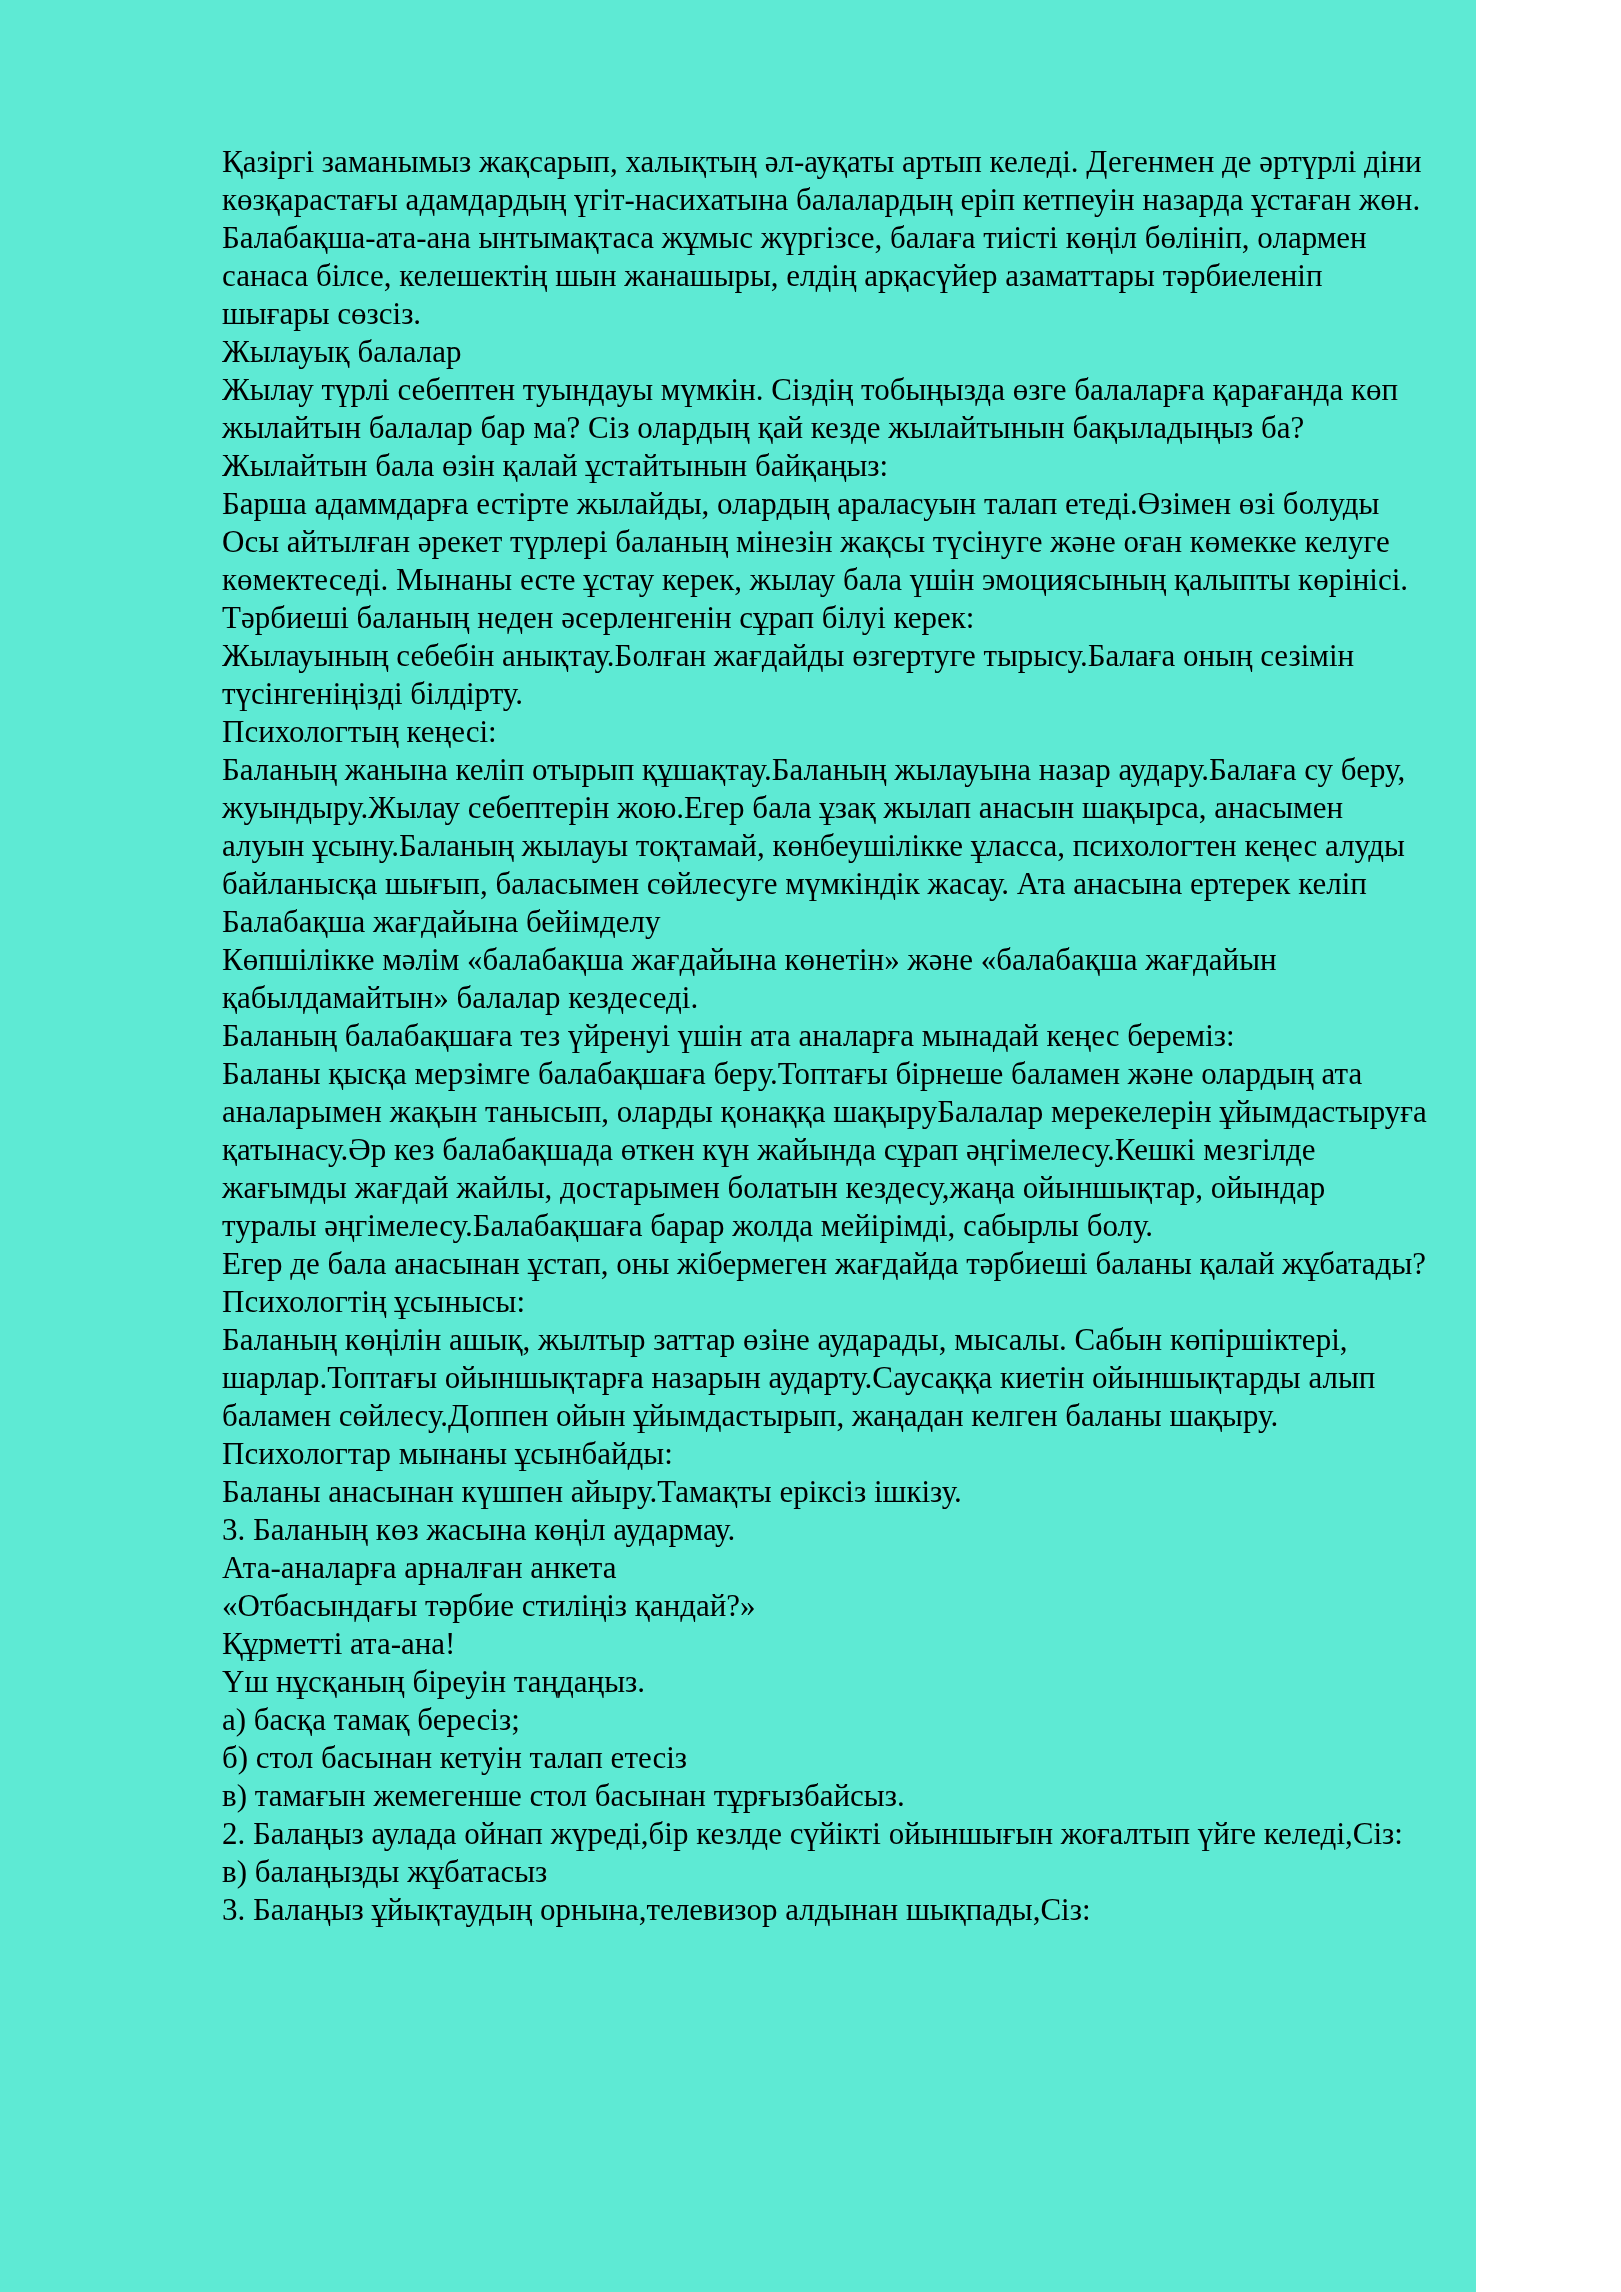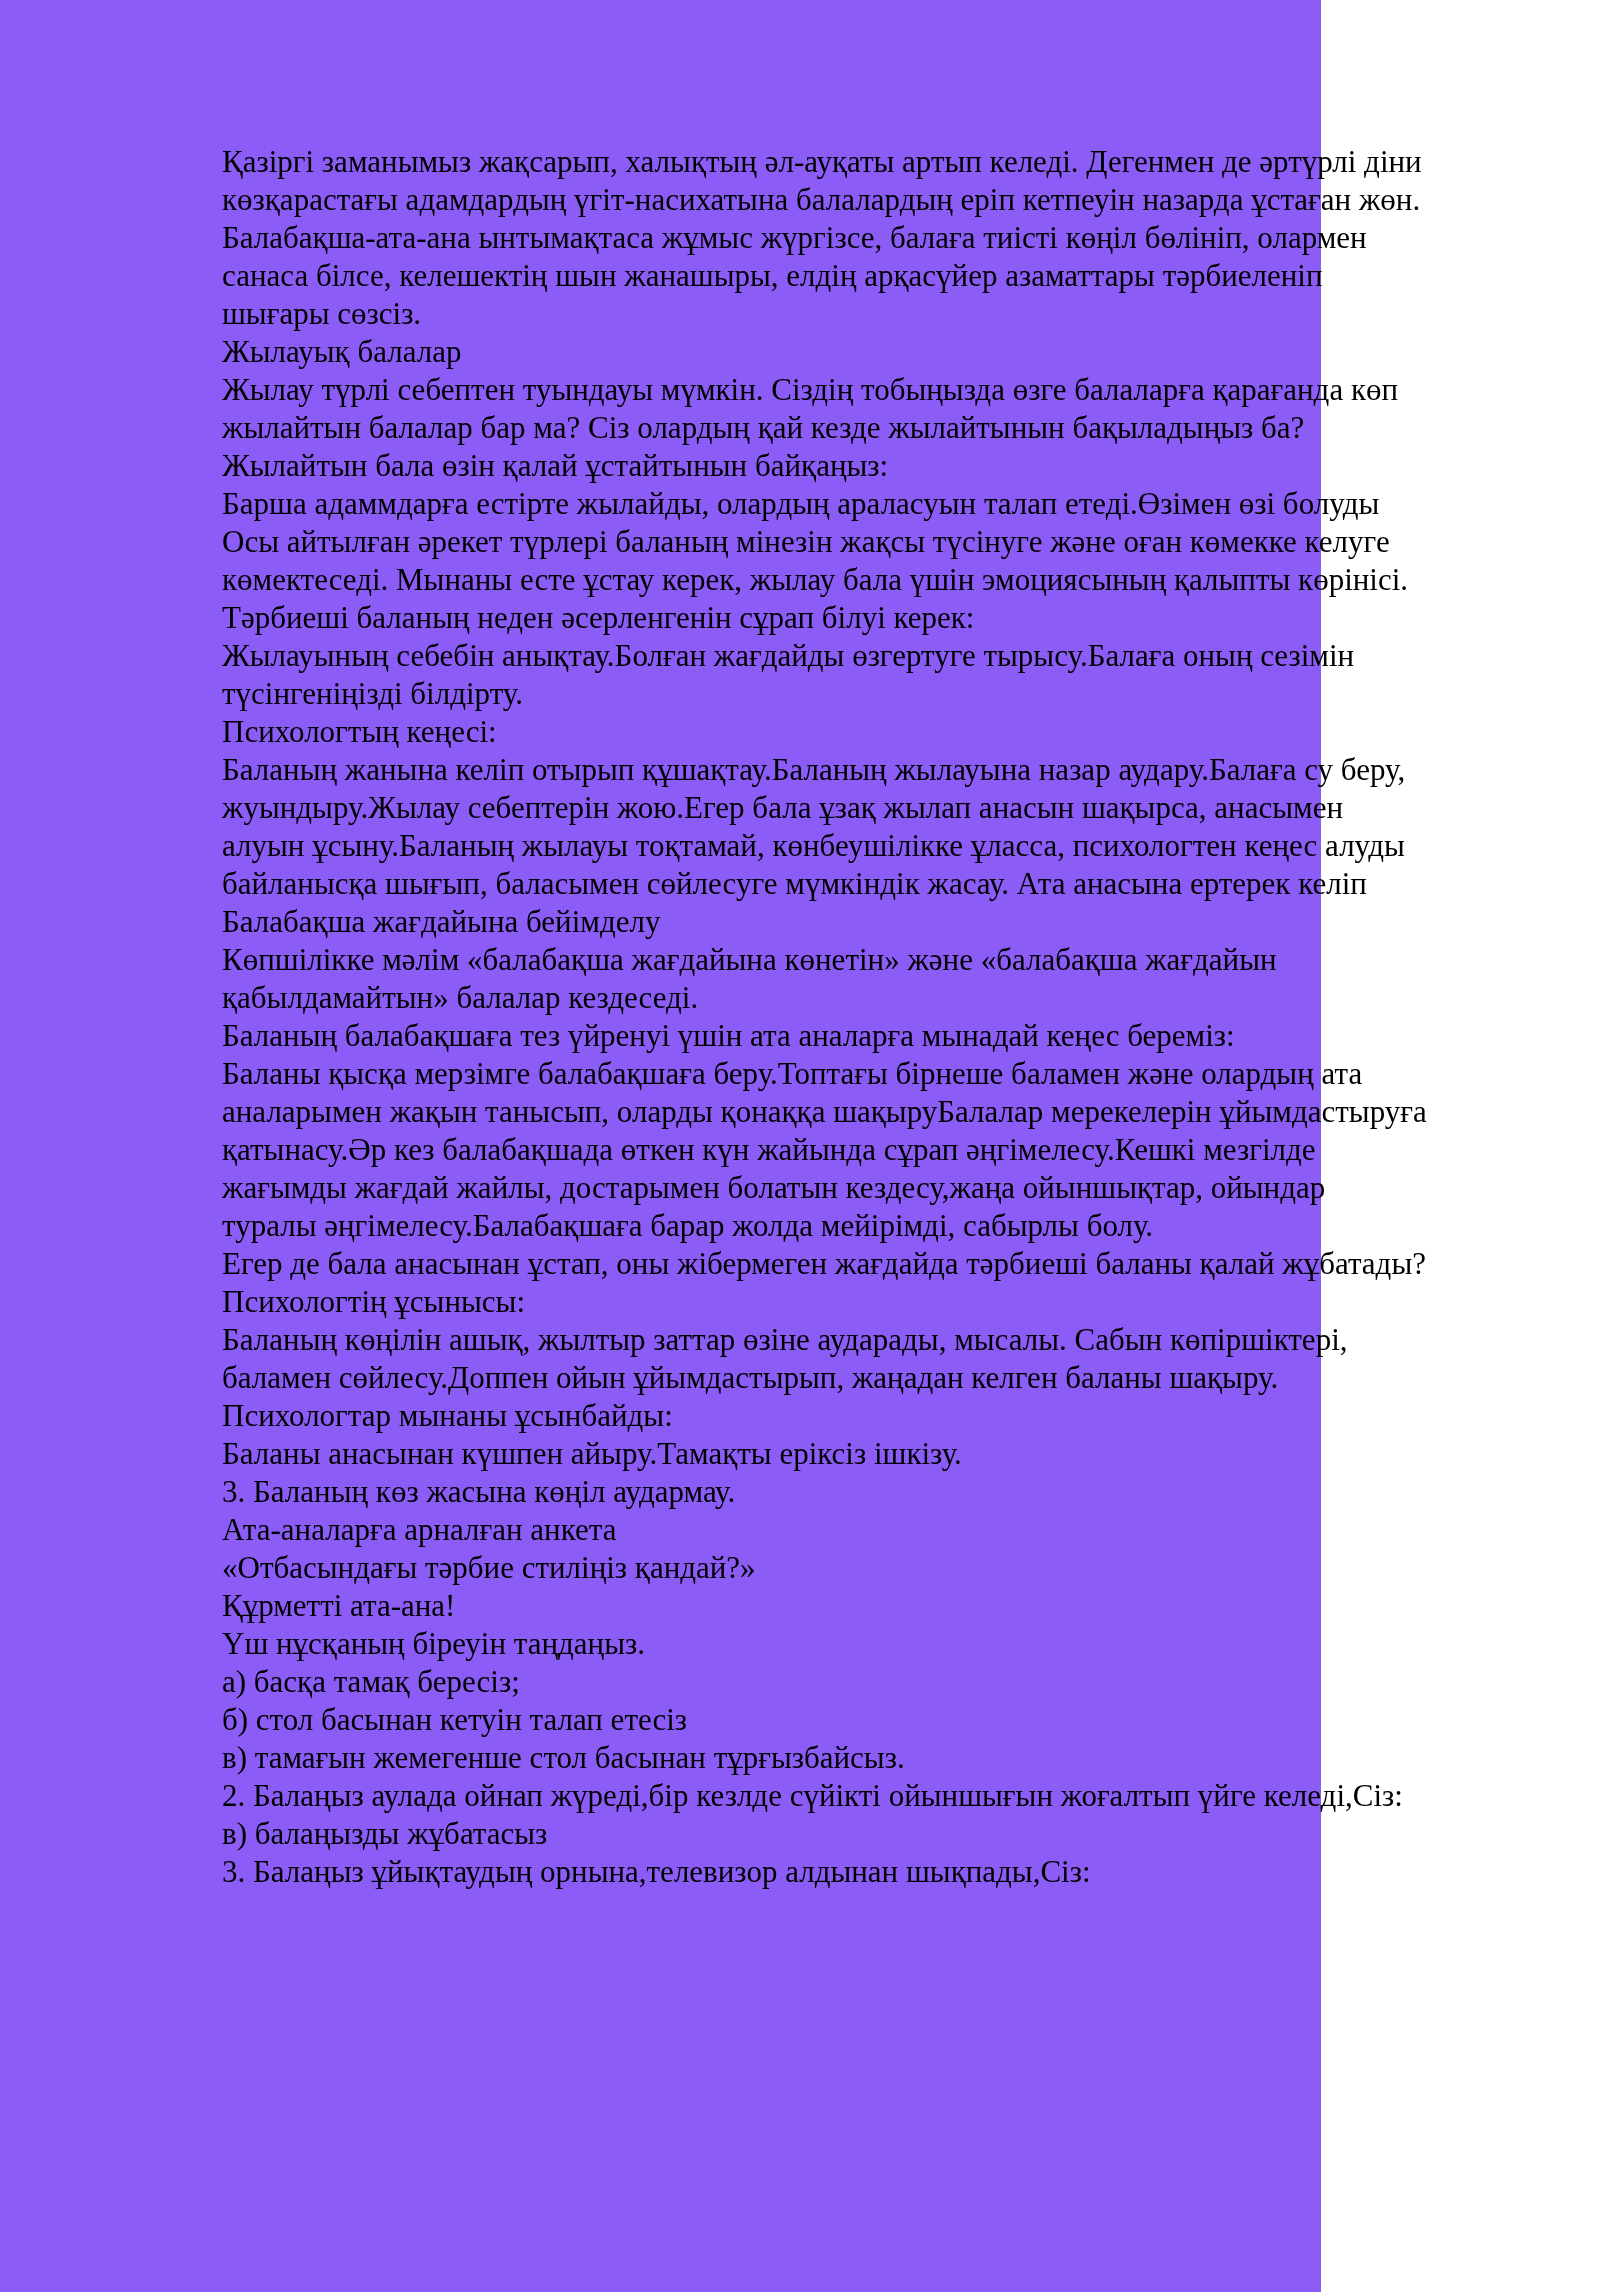--- a/index.html
+++ b/index.html
@@ -11,23 +11,23 @@
     width: 1621px;
     height: 2293px;
     position: relative;
     font-family: "Liberation Serif", "DejaVu Serif", serif;
     color: #000000;
   }
   .page {
     position: absolute;
     top: 0;
     left: 0;
-    width: 1321px;
+    width: 1476px;
     height: 2293px;
-    background: #8b5cf6;
+    background: #5eead4;
     box-sizing: border-box;
     padding: 143px 118px 0 222px;
   }
   .ln {
     font-size: 31px;
     line-height: 38px;
     white-space: pre;
     letter-spacing: 0px;
     font-weight: 400;
   }
@@ -61,20 +61,21 @@
   <div class="ln">қабылдамайтын» балалар кездеседі.</div>
   <div class="ln">Баланың балабақшаға тез үйренуі үшін ата аналарға мынадай кеңес береміз:</div>
   <div class="ln">Баланы қысқа мерзімге балабақшаға беру.Топтағы бірнеше баламен және олардың ата</div>
   <div class="ln">аналарымен жақын танысып, оларды қонаққа шақыруБалалар мерекелерін ұйымдастыруға</div>
   <div class="ln">қатынасу.Әр кез балабақшада өткен күн жайында сұрап әңгімелесу.Кешкі мезгілде</div>
   <div class="ln">жағымды жағдай жайлы, достарымен болатын кездесу,жаңа ойыншықтар, ойындар</div>
   <div class="ln">туралы әңгімелесу.Балабақшаға барар жолда мейірімді, сабырлы болу.</div>
   <div class="ln">Егер де бала анасынан ұстап, оны жібермеген жағдайда тәрбиеші баланы қалай жұбатады?</div>
   <div class="ln">Психологтің ұсынысы:</div>
   <div class="ln">Баланың көңілін ашық, жылтыр заттар өзіне аударады, мысалы. Сабын көпіршіктері,</div>
+  <div class="ln">шарлар.Топтағы ойыншықтарға назарын аударту.Саусаққа киетін ойыншықтарды алып</div>
   <div class="ln">баламен сөйлесу.Доппен ойын ұйымдастырып, жаңадан келген баланы шақыру.</div>
   <div class="ln">Психологтар мынаны ұсынбайды:</div>
   <div class="ln">Баланы анасынан күшпен айыру.Тамақты еріксіз ішкізу.</div>
   <div class="ln">3. Баланың көз жасына көңіл аудармау.</div>
   <div class="ln">Ата-аналарға арналған анкета</div>
   <div class="ln">«Отбасындағы тәрбие стиліңіз қандай?»</div>
   <div class="ln">Құрметті ата-ана!</div>
   <div class="ln">Үш нұсқаның біреуін таңдаңыз.</div>
   <div class="ln">а) басқа тамақ бересіз;</div>
   <div class="ln">б) стол басынан кетуін талап етесіз</div>

